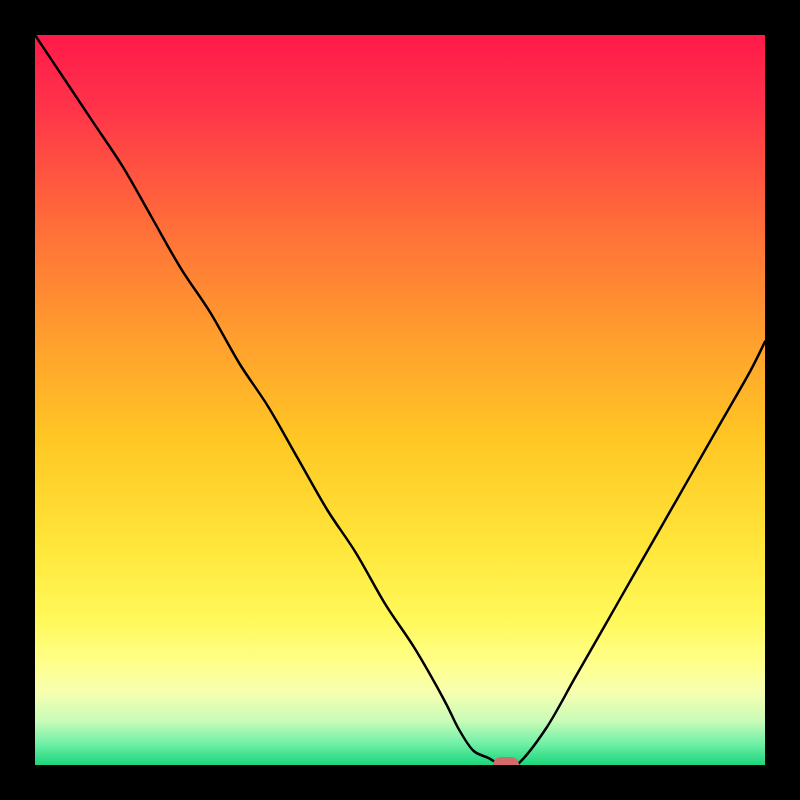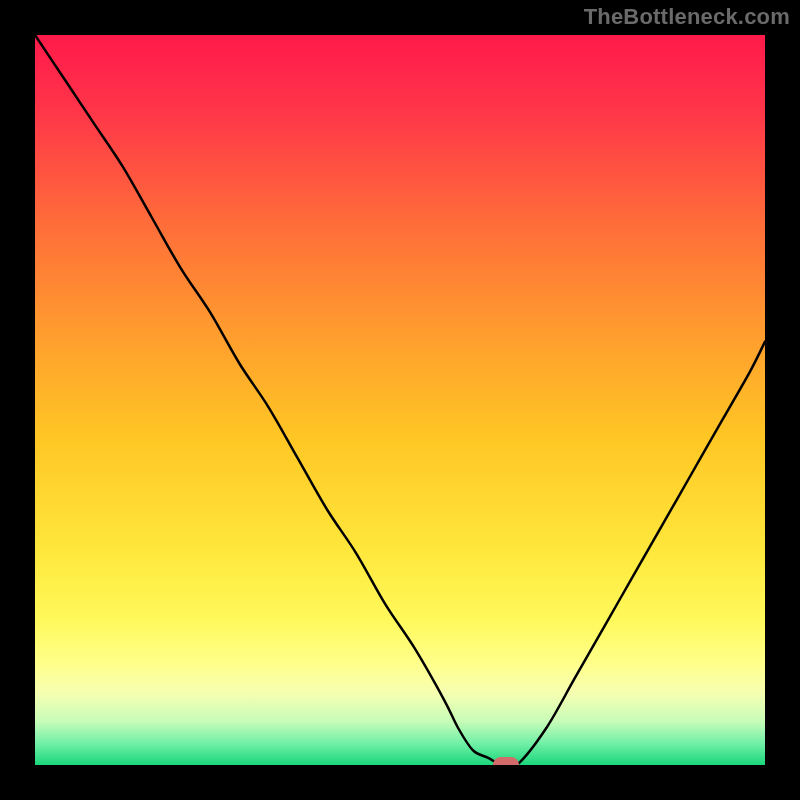--- a/index.html
+++ b/index.html
@@ -46,21 +46,20 @@
     border-radius: 8px;
     background: #d36b6b;
     z-index: 3;
     transform: translate(-50%, -50%);
   }
 </style>
 </head>
 <body>
 
 <div class="frame">
-  <div class="watermark">TheBottleneck.com</div>
   <div class="plot-area">
     <svg class="gradient" viewBox="0 0 730 730" preserveAspectRatio="none">
       <defs>
         <linearGradient id="bg" x1="0" y1="0" x2="0" y2="1">
             <stop offset="0%" stop-color="#ff1a4a"></stop>
             <stop offset="10%" stop-color="#ff344a"></stop>
             <stop offset="25%" stop-color="#ff6a3a"></stop>
             <stop offset="40%" stop-color="#ff9a2f"></stop>
             <stop offset="55.00000000000001%" stop-color="#ffc624"></stop>
             <stop offset="70%" stop-color="#ffe63a"></stop>

